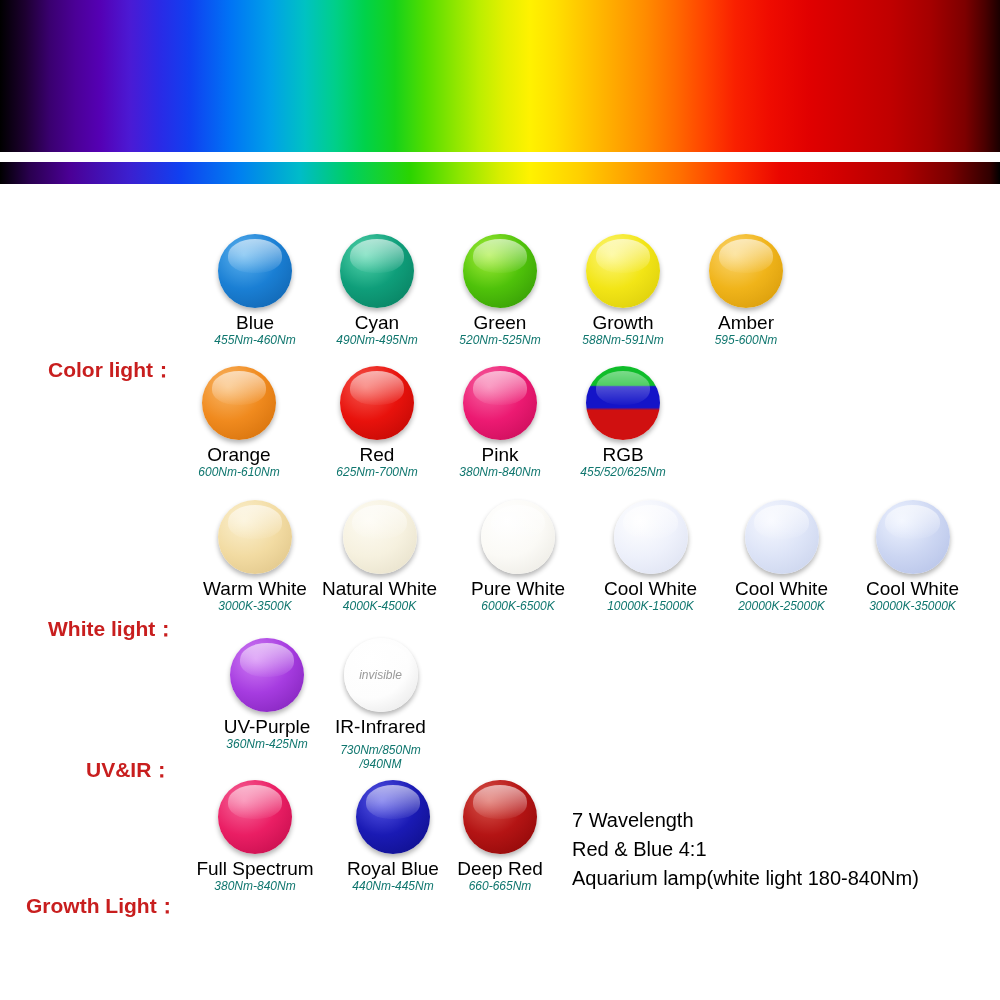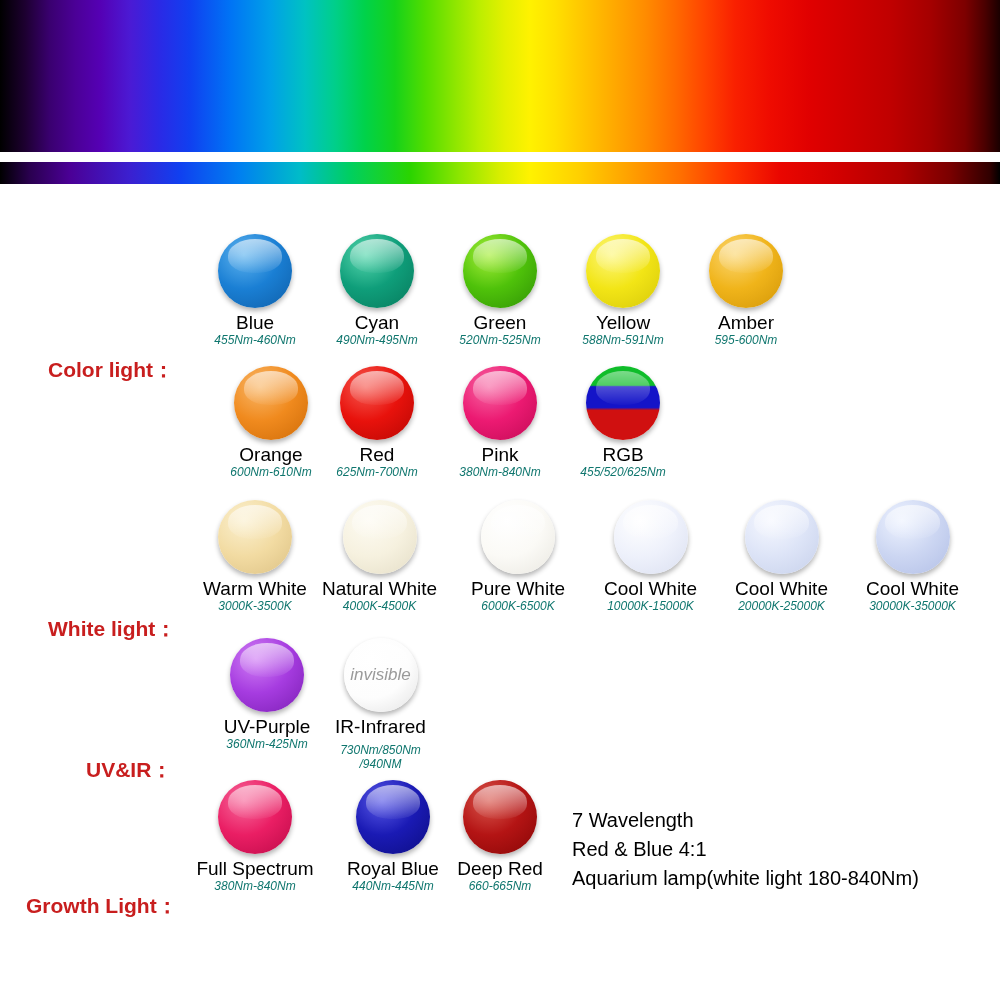--- a/index.html
+++ b/index.html
@@ -145,21 +145,21 @@
     line-height: 1.15;
     font-style: italic;
   }
   .bulb-spec.multiline { white-space: normal; }
 
   .invisible-text {
     position: absolute;
     left: 0; right: 0;
     top: 50%;
     transform: translateY(-50%);
-    font-size: 17px;
+    font-size: 12px;
     color: #9a9a9a;
     font-style: italic;
     z-index: 2;
   }
 
   .notes {
     position: absolute;
     font-size: 20px;
     color: #000000;
     line-height: 1.55;
@@ -190,30 +190,30 @@
   <div class="bulb-name">Cyan</div>
   <div class="bulb-spec">490Nm-495Nm</div>
 </div>
 <div class="bulb-item" style="left:441px; top:234px; width:118px;">
   <div class="bulb" style="background: radial-gradient(circle at 35% 28%, #a7ef3a 0%, #4fc20a 48%, #2f9205 100%);"></div>
   <div class="bulb-name">Green</div>
   <div class="bulb-spec">520Nm-525Nm</div>
 </div>
 <div class="bulb-item" style="left:564px; top:234px; width:118px;">
   <div class="bulb" style="background: radial-gradient(circle at 35% 28%, #fdf77c 0%, #f2e516 48%, #d6c80a 100%);"></div>
-  <div class="bulb-name">Yellow</div>
+  <div class="bulb-name">Growth</div>
   <div class="bulb-spec">588Nm-591Nm</div>
 </div>
 <div class="bulb-item" style="left:687px; top:234px; width:118px;">
   <div class="bulb" style="background: radial-gradient(circle at 35% 28%, #fbd671 0%, #f0b41a 48%, #d29607 100%);"></div>
   <div class="bulb-name">Amber</div>
   <div class="bulb-spec">595-600Nm</div>
 </div>
 
-<div class="bulb-item" style="left:212px; top:366px; width:118px;">
+<div class="bulb-item" style="left:180px; top:366px; width:118px;">
   <div class="bulb" style="background: radial-gradient(circle at 35% 28%, #f9b86a 0%, #f08a1e 48%, #cf6c08 100%);"></div>
   <div class="bulb-name">Orange</div>
   <div class="bulb-spec">600Nm-610Nm</div>
 </div>
 <div class="bulb-item" style="left:318px; top:366px; width:118px;">
   <div class="bulb" style="background: radial-gradient(circle at 35% 28%, #f65b52 0%, #e8120c 48%, #b80703 100%);"></div>
   <div class="bulb-name">Red</div>
   <div class="bulb-spec">625Nm-700Nm</div>
 </div>
 <div class="bulb-item" style="left:441px; top:366px; width:118px;">

